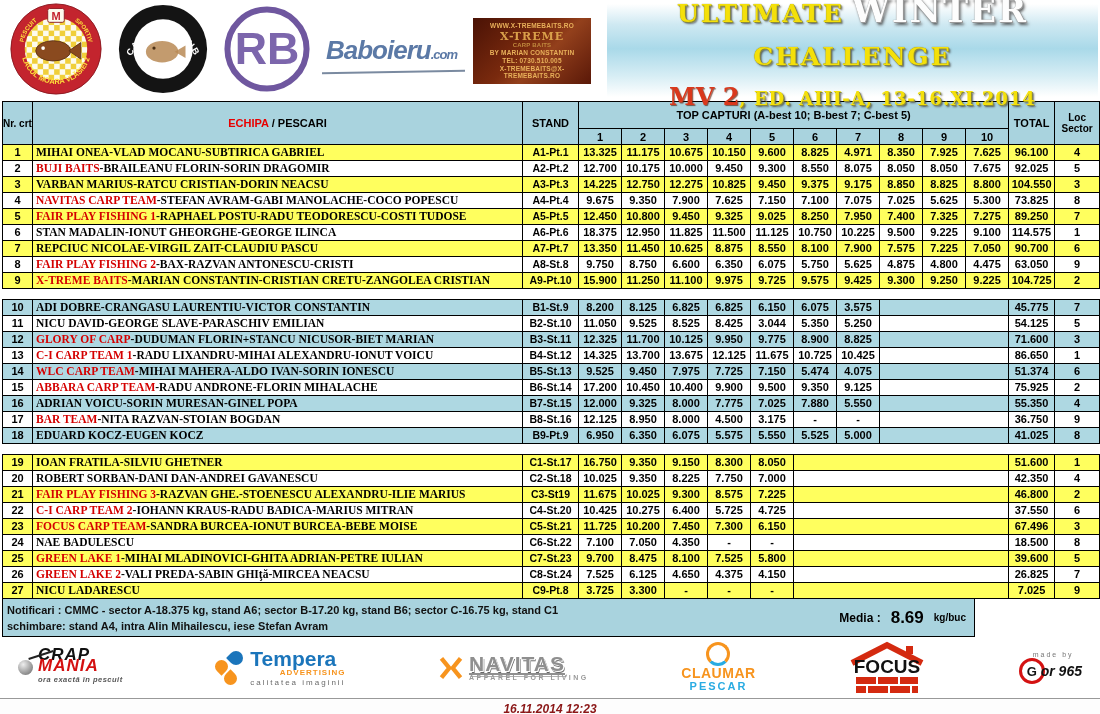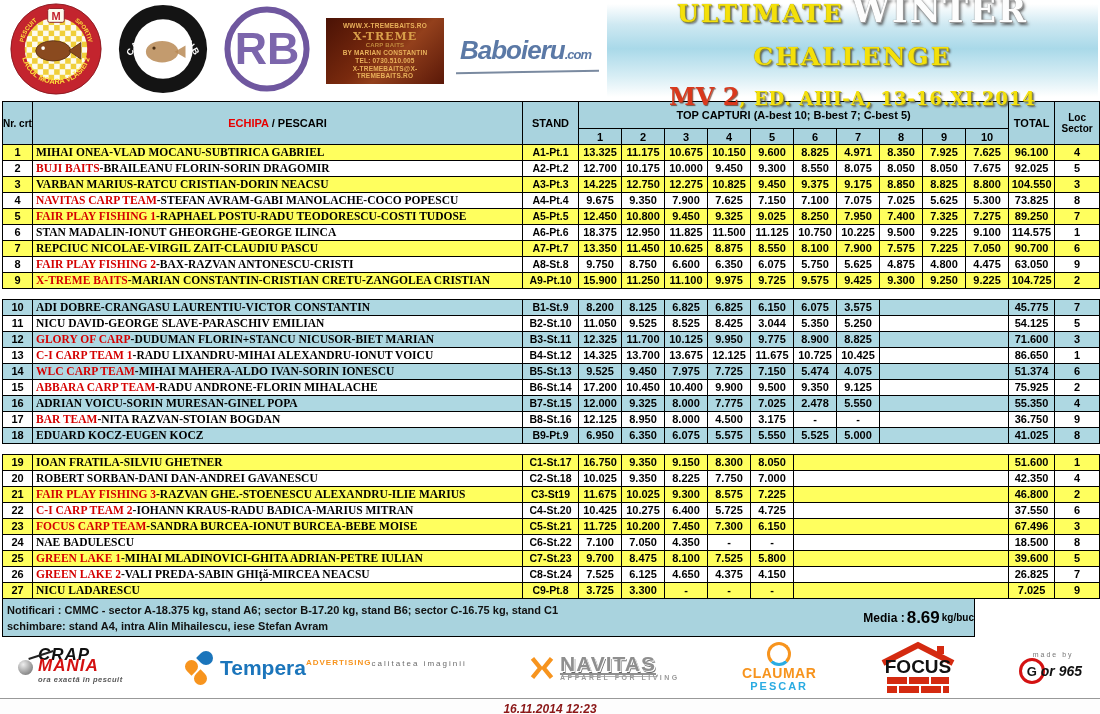--- a/index.html
+++ b/index.html
@@ -43,42 +43,42 @@
   .row-yellow td{background:#ffff5e;}
   .row-white td{background:#ffffff;}
   .row-blue td{background:#aed8e2;}
   td.merge{border-left:none;border-right:none;}
   .group-gap{height:10px;background:#fff;}
 
   
   .notes{width:973px;box-sizing:border-box;border:1px solid #000;margin-top:-1px;background:#a9d3de;
     display:flex;align-items:center;height:39px;}
   .notes-left{flex:1;padding-left:4px;font-weight:bold;font-size:11px;line-height:16px;color:#111;}
-  .notes-media{display:flex;align-items:center;gap:2px;font-weight:bold;}
+  .notes-media{display:flex;align-items:center;gap:10px;padding-right:8px;font-weight:bold;}
   .media-label{font-size:12px;}
   .media-value{font-size:17px;}
   .media-unit{font-size:10px;}
 
   
   .bottom-logos{height:61px;display:flex;align-items:center;justify-content:space-between;padding:0 18px;background:#fff;}
   .blogo{display:flex;align-items:center;gap:5px;}
   
   .cm-ball{width:15px;height:15px;border-radius:50%;background:radial-gradient(circle at 35% 30%,#eee,#9a9a9a 60%,#666);position:relative;}
   .cm-ball:after{content:"";position:absolute;left:10px;top:-6px;width:26px;height:2px;background:#222;transform:rotate(-18deg);}
   .cm-text{display:flex;flex-direction:column;line-height:14px;font-style:italic;font-weight:bold;}
   .cm-l1{font-size:17px;color:#111;letter-spacing:1px;}
   .cm-l2{font-size:17px;color:#d41111;margin-top:-3px;letter-spacing:1px;}
   .cm-tag{font-size:7.5px;color:#555;font-weight:bold;letter-spacing:.5px;}
   
   .tp-icon{width:30px;height:34px;position:relative;}
   .tp-icon span{position:absolute;border-radius:50% 50% 50% 0;}
   .tp-b{width:14px;height:14px;background:#1b75bb;right:2px;top:0;transform:rotate(45deg);}
   .tp-o1{width:13px;height:13px;background:#f7941e;left:0;top:9px;transform:rotate(-45deg);}
   .tp-o2{width:13px;height:13px;background:#f7941e;left:9px;bottom:0;transform:rotate(135deg);}
-  .tp-text{display:flex;}
+  .tp-text{display:flex;flex-direction:column;}
   .tp-main{color:#1b75bb;font-size:21px;font-weight:bold;line-height:19px;}
   .tp-sub{color:#f7941e;font-size:8px;font-weight:bold;text-align:right;letter-spacing:1px;}
   .tp-tag{color:#6a6a6a;font-size:8px;letter-spacing:2px;margin-top:1px;}
   
   .is-row{display:flex;align-items:baseline;}
   .is-in{color:#d41111;font-size:21px;font-weight:bold;}
   .is-soft{color:#111;font-size:21px;font-weight:bold;}
   .is-badge{width:12px;height:12px;background:#d41111;color:#fff;font-size:9px;font-weight:bold;text-align:center;line-height:12px;margin-left:1px;}
   .is-tag{font-size:7.5px;font-weight:bold;color:#222;}
   
@@ -155,31 +155,31 @@
     </svg>
   </div>
 
   <div class="logo-box">
     <svg width="86" height="86" viewBox="0 0 100 100">
       <circle cx="50" cy="50" r="46" fill="#ffffff" stroke="#6f579f" stroke-width="7"></circle>
       <text x="50" y="68" font-size="52" font-weight="bold" fill="#7c66ac" text-anchor="middle" font-family="Liberation Sans,sans-serif">RB</text>
     </svg>
   </div>
 
+  <div class="logo-box baboieru">
+    <span>Baboieru</span><span class="dotcom">.com</span>
+  </div>
+
   <div class="logo-box xtreme-box">
     <div>WWW.X-TREMEBAITS.RO</div>
     <div class="xl2">X-TREME</div>
     <div class="xl3">CARP BAITS</div>
     <div>BY MARIAN CONSTANTIN</div>
     <div>TEL: 0730.510.005</div>
     <div>X-TREMEBAITS@X-TREMEBAITS.RO</div>
-  </div>
-
-  <div class="logo-box baboieru">
-    <span>Baboieru</span><span class="dotcom">.com</span>
   </div>
 
   <div class="title-block">
     <div class="t-line1">
       <span class="t-y">ULTIMATE</span>
       <span class="t-w">WINTER</span>
       <span class="t-y">CHALLENGE</span>
     </div>
     <div class="t-line2">
       <span class="t-red">MV 2</span><span class="t-sub">, ED. AIII-A, 13-16.XI.2014</span>
@@ -499,21 +499,21 @@
         </tr>
         <tr class="row-blue">
           <td class="num">16</td>
           <td class="name">ADRIAN VOICU-SORIN MURESAN-GINEL POPA</td>
           <td class="num stand">B7-St.15</td>
           <td class="num">12.000</td>
           <td class="num">9.325</td>
           <td class="num">8.000</td>
           <td class="num">7.775</td>
           <td class="num">7.025</td>
-          <td class="num">2.478</td>
+          <td class="num">7.880</td>
           <td class="num">5.550</td>
           <td class="merge" colspan="3"></td>
           <td class="num">55.350</td>
           <td class="num">4</td>
         </tr>
         <tr class="row-white">
           <td class="num">17</td>
           <td class="name"><span class="team-red">BAR TEAM</span>-NITA RAZVAN-STOIAN BOGDAN</td>
           <td class="num stand">B8-St.16</td>
           <td class="num">12.125</td>

